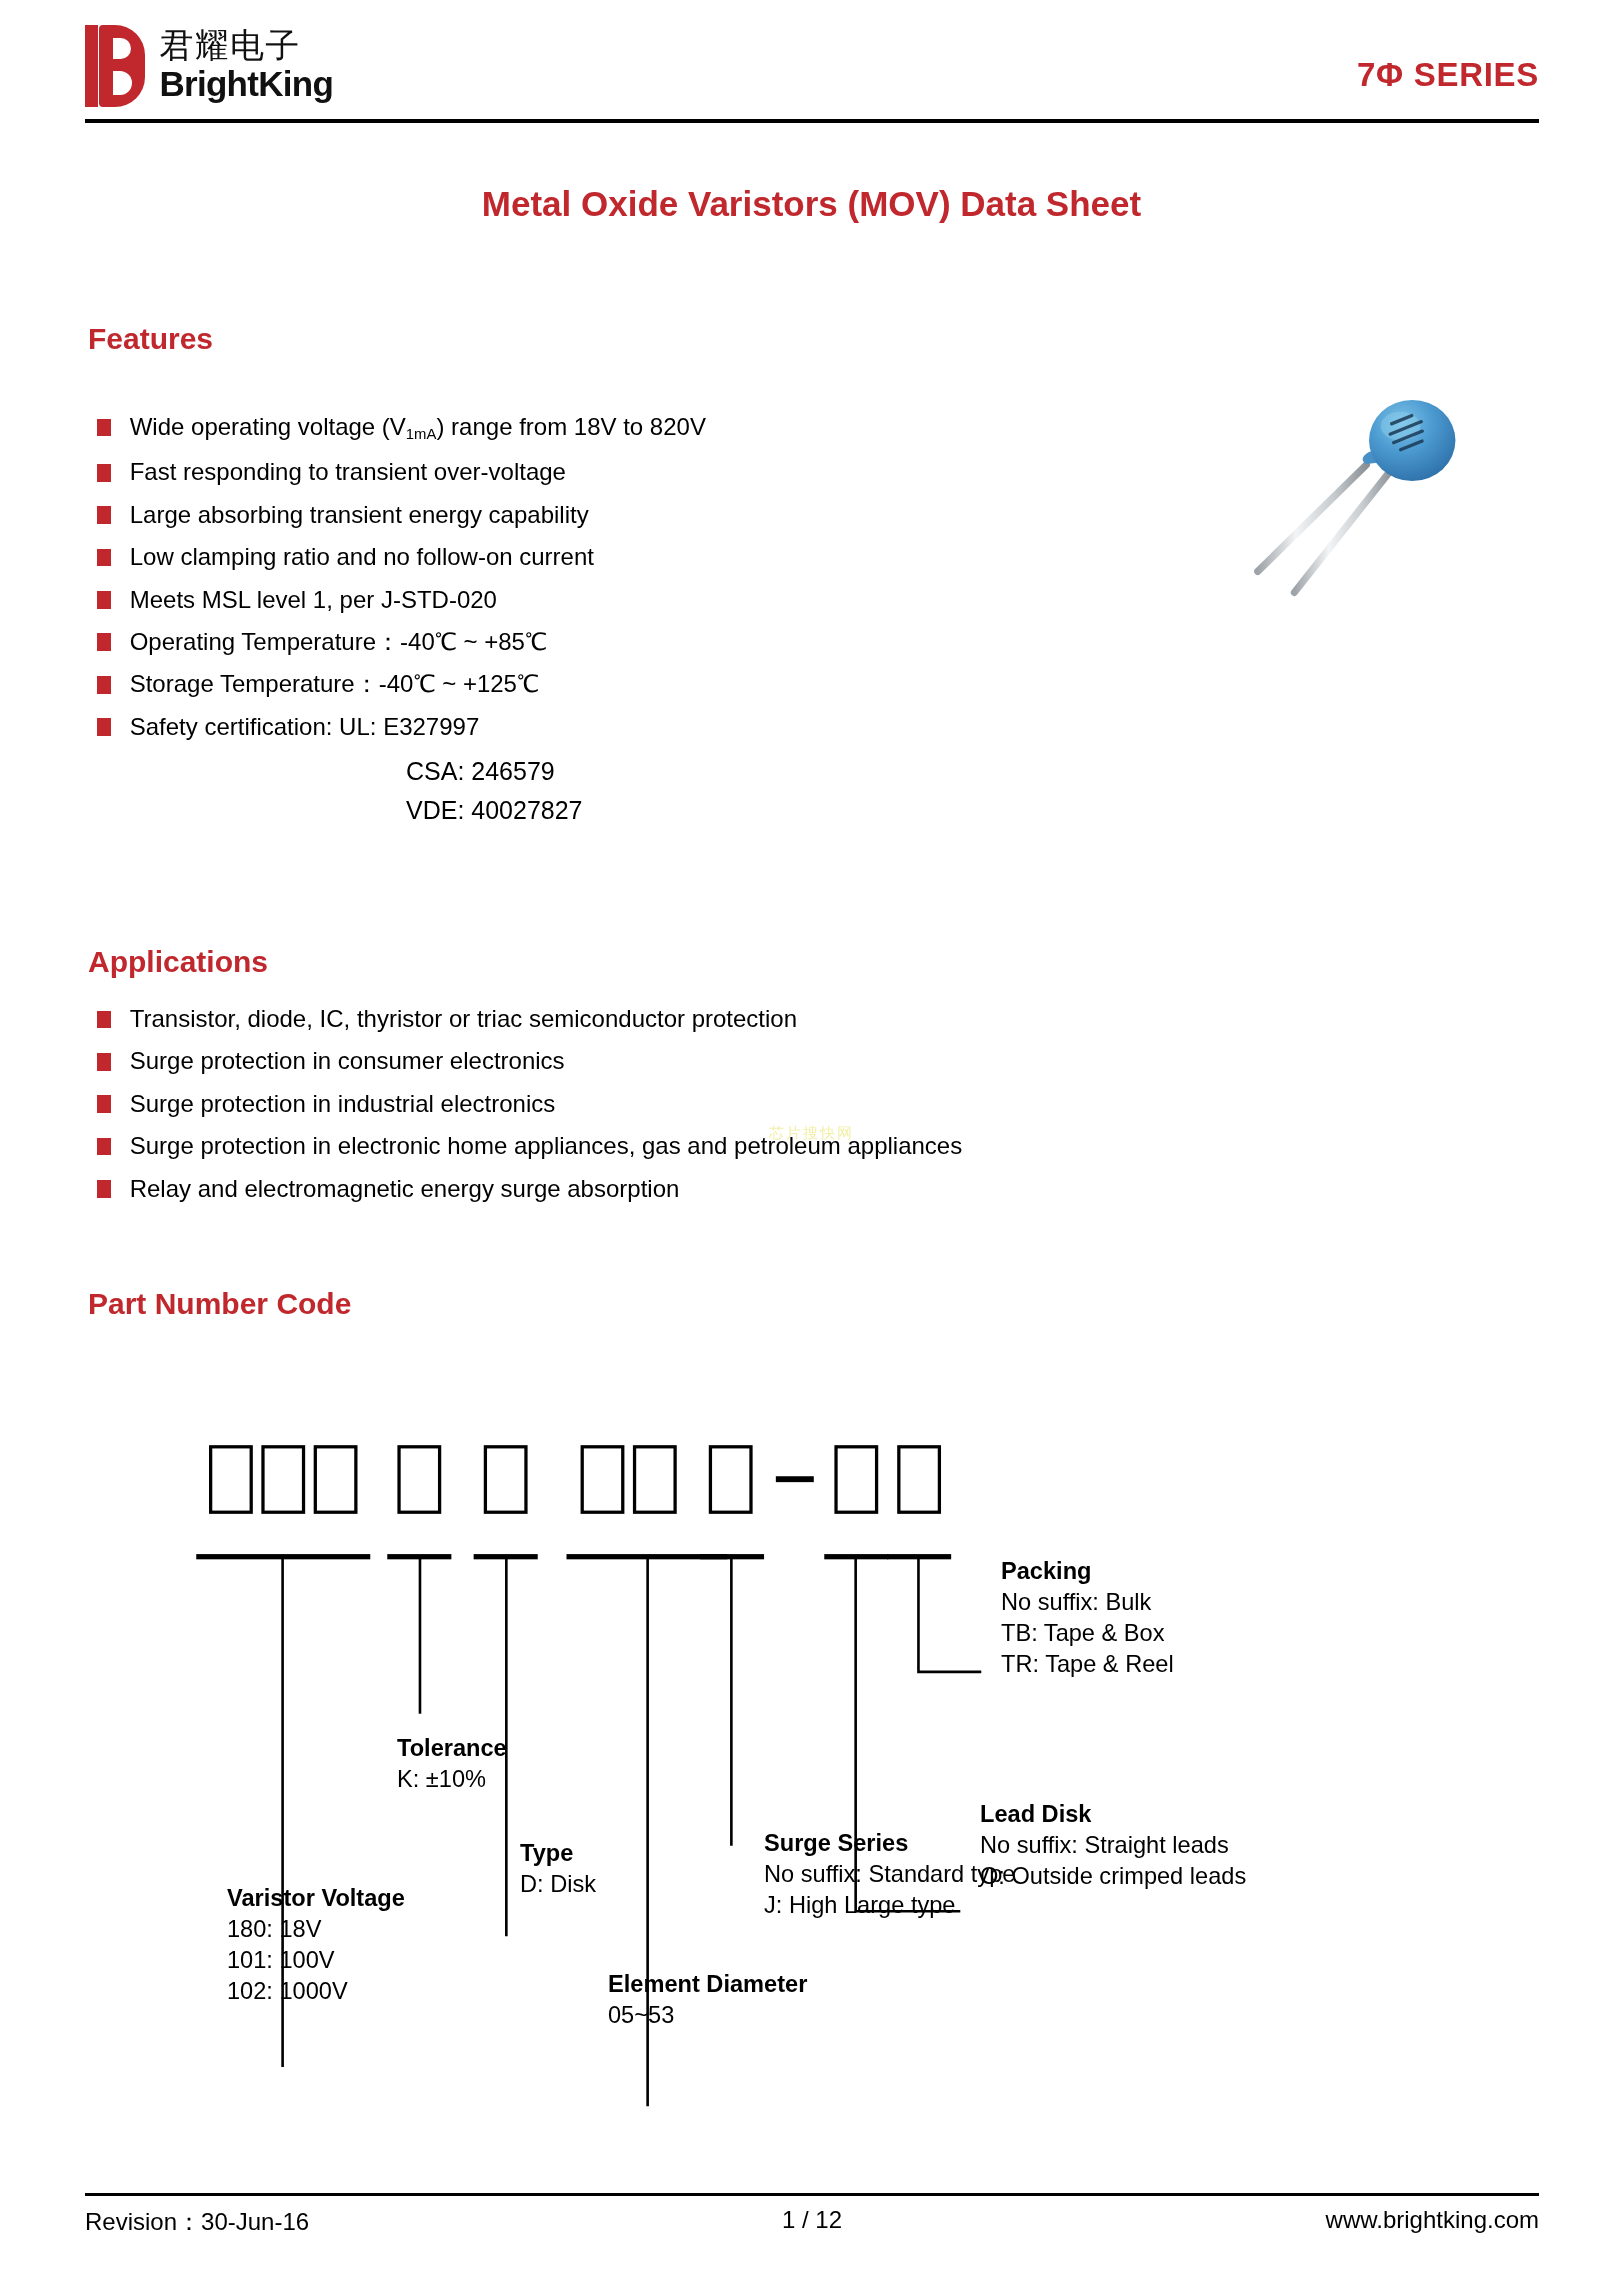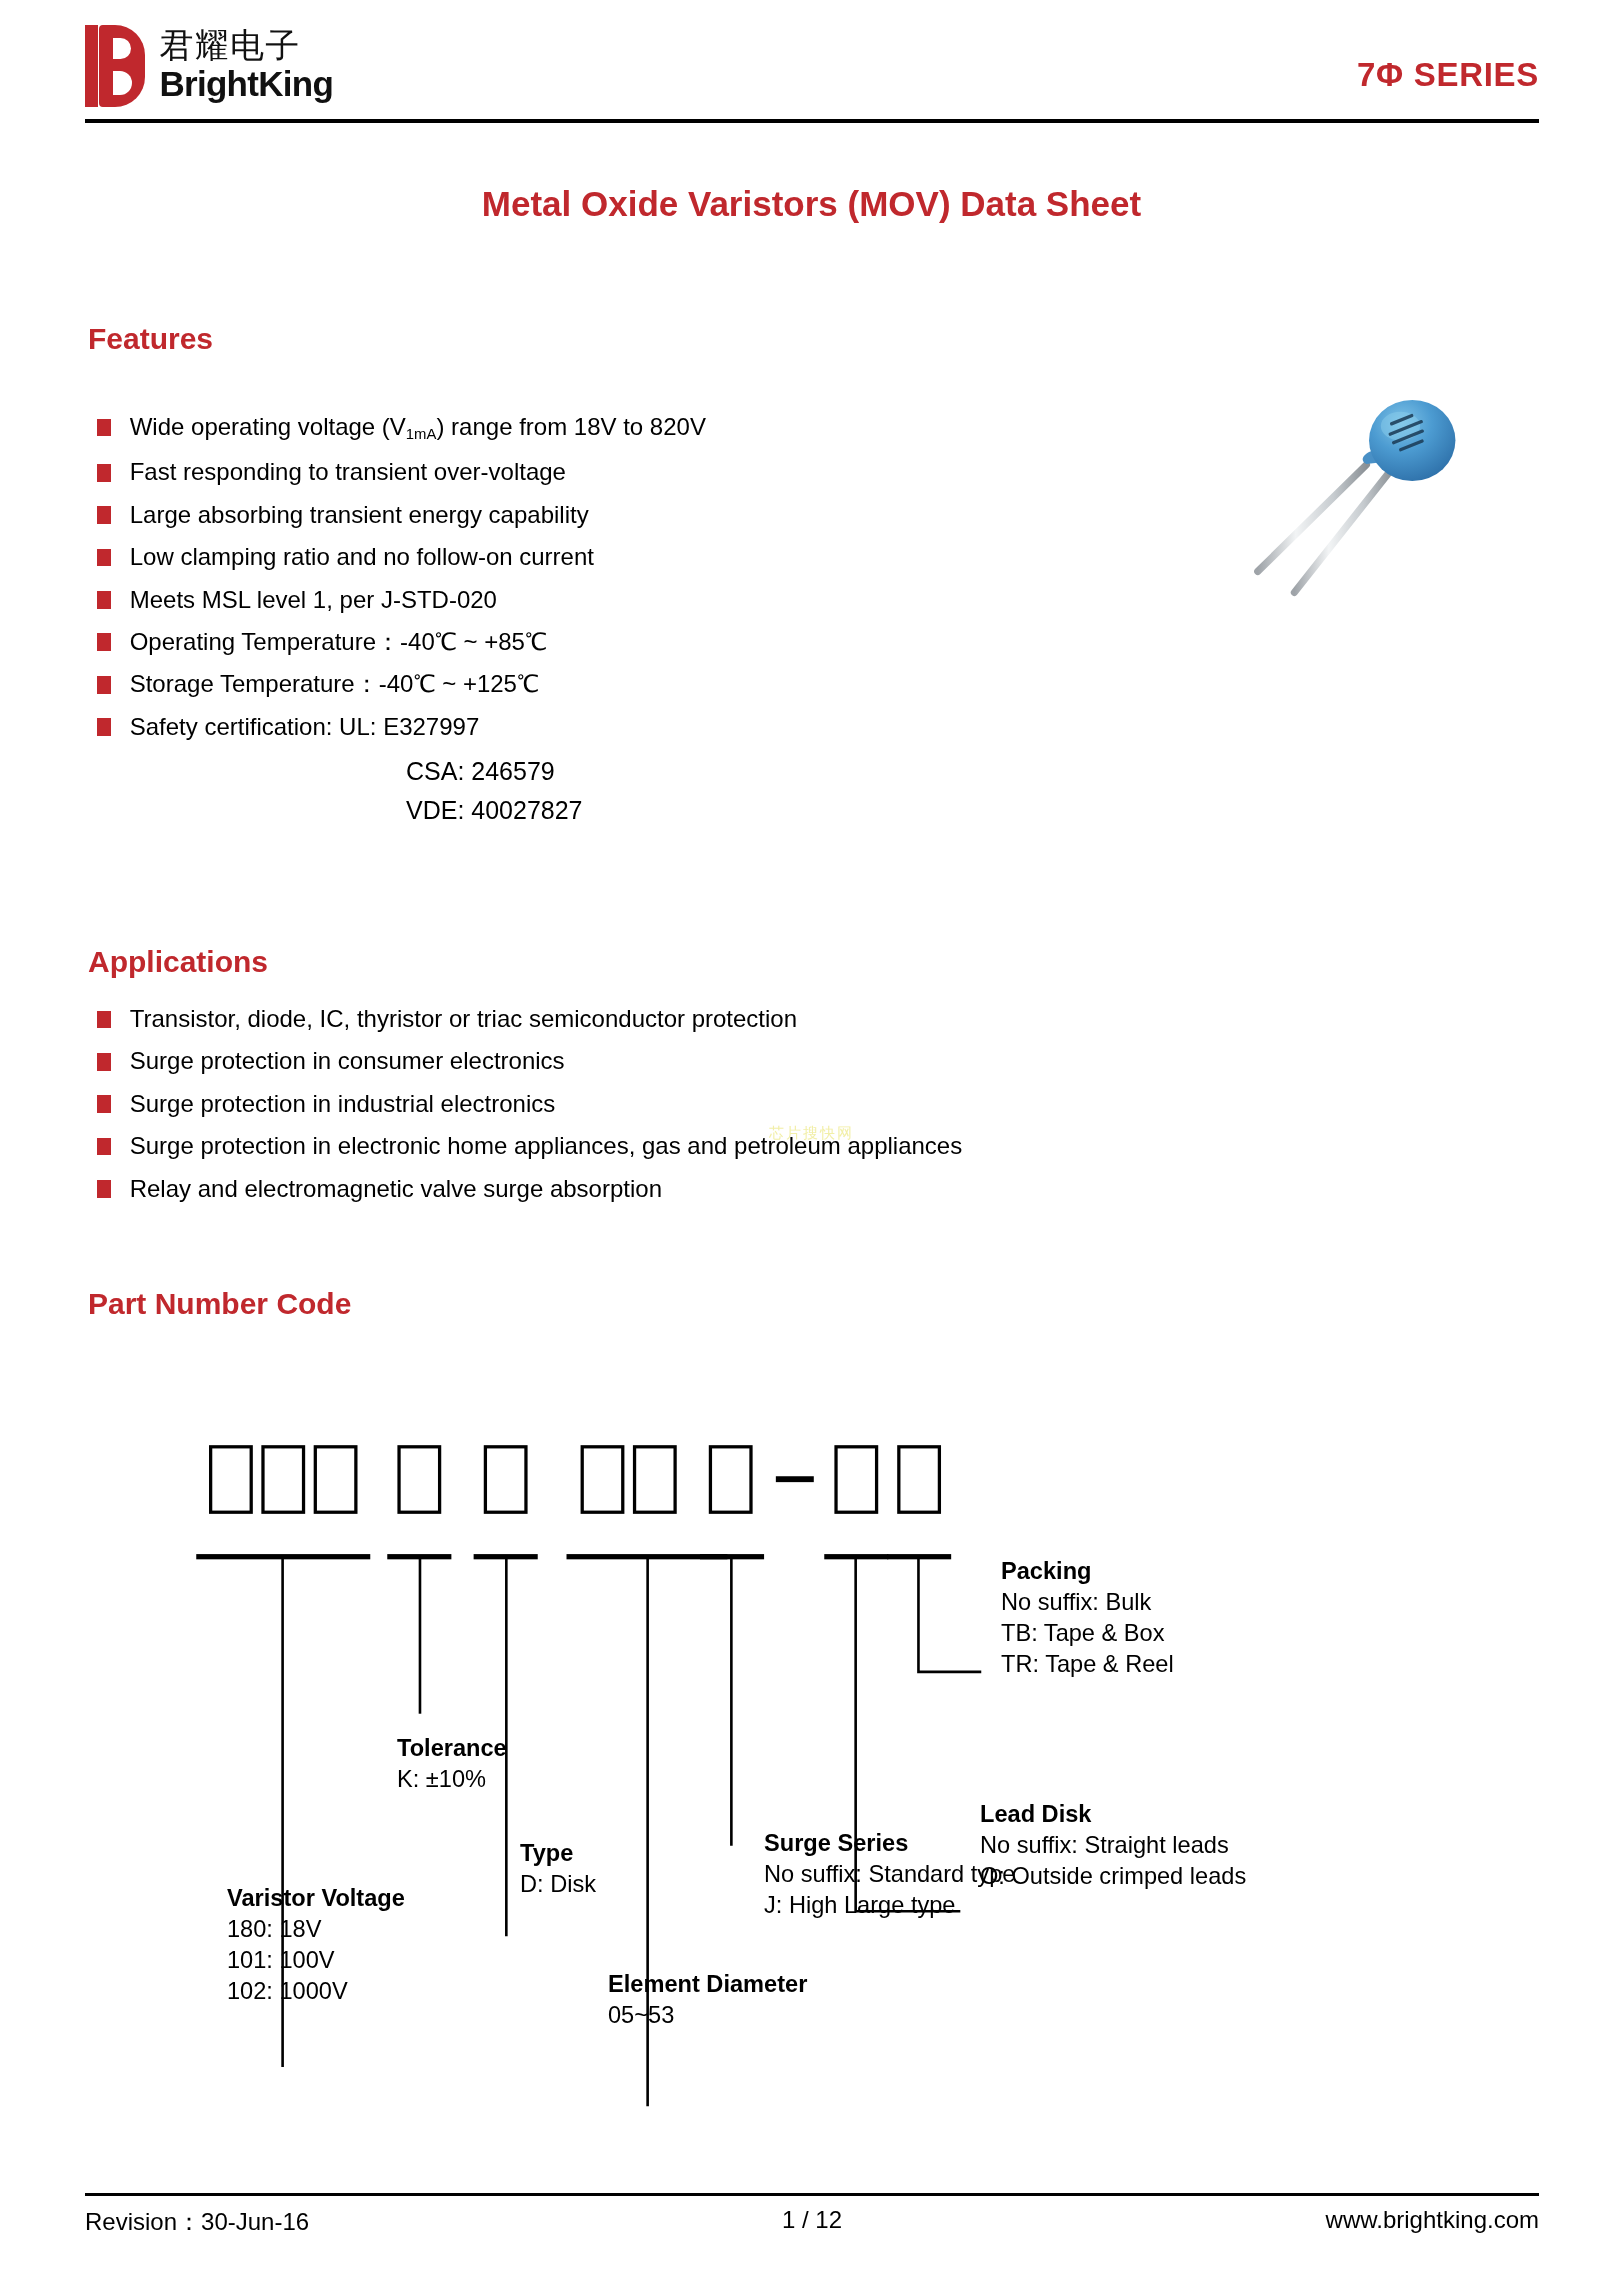--- a/index.html
+++ b/index.html
@@ -365,21 +365,21 @@
     <div class="bullet-row">
       <span class="bullet-sq"></span>
       <span class="bullet-txt">Surge protection in industrial electronics</span>
     </div>
     <div class="bullet-row">
       <span class="bullet-sq"></span>
       <span class="bullet-txt">Surge protection in electronic home appliances, gas and petroleum appliances</span>
     </div>
     <div class="bullet-row">
       <span class="bullet-sq"></span>
-      <span class="bullet-txt">Relay and electromagnetic valve surge absorption</span>
+      <span class="bullet-txt">Relay and electromagnetic energy surge absorption</span>
     </div>
   </div>
   <div class="watermark">芯片搜快网</div>
 
   <div class="section-heading" id="partnumber-heading">Part Number Code</div>
 
   <div class="pn-diagram">
     <svg width="1623" height="707" viewBox="0 0 2481 1080">
       <g stroke="#000000" fill="none" stroke-width="5">
 

